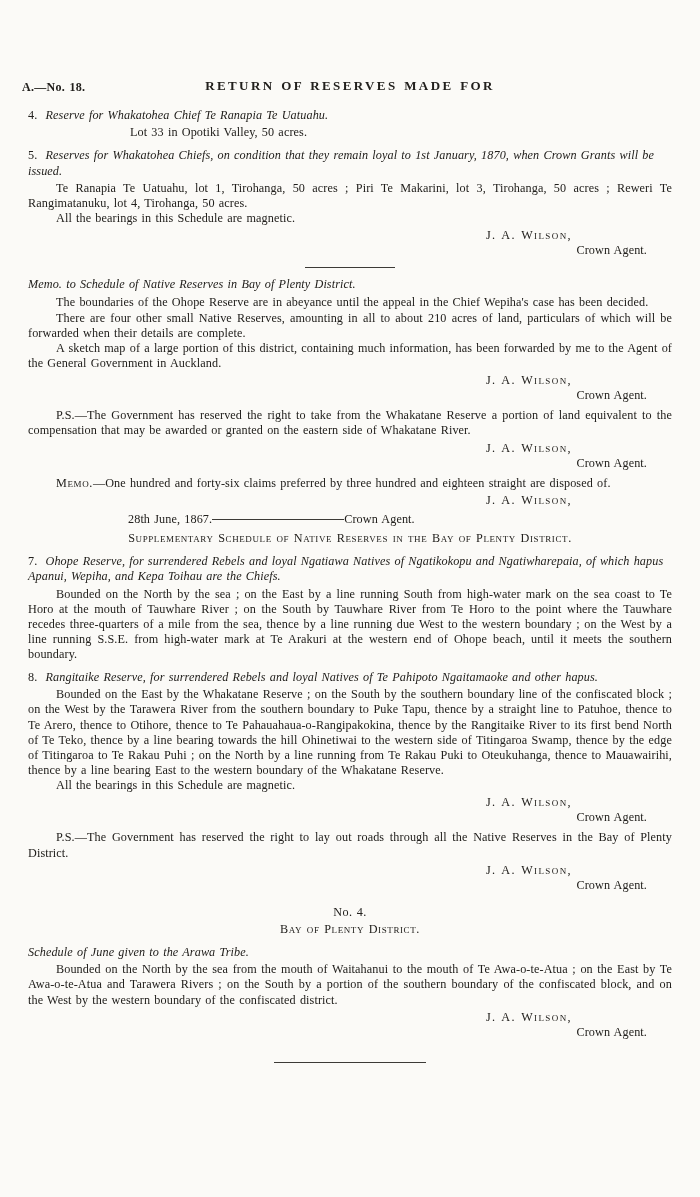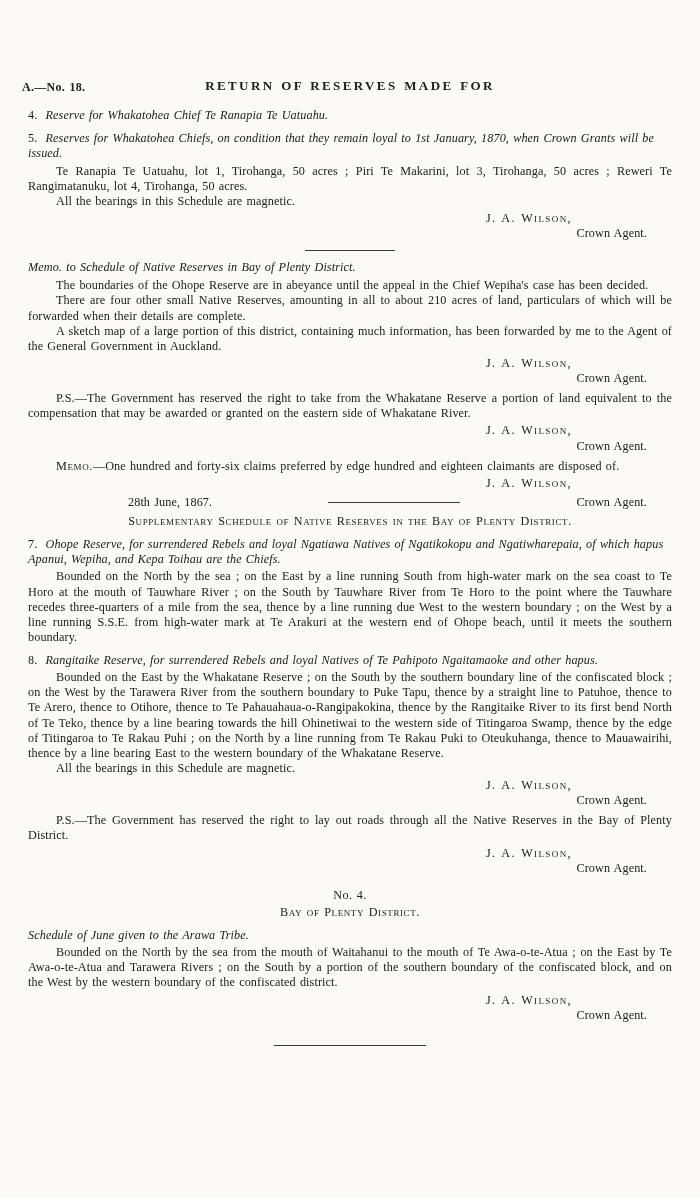--- a/index.html
+++ b/index.html
@@ -42,21 +42,21 @@
   .no-head { text-align: center; margin: 12px 0 2px 0; letter-spacing: 0.4px; }
   .sub-head { text-align: center; margin: 0 0 3px 0; }
   .ps-para { margin-top: 5px; }
   .sig { text-align: right; margin: 2px 0 4px 0; }
   .sig-name {
     font-variant: small-caps; letter-spacing: 1.4px;
     padding-right: 100px;
   }
   .sig-role { padding-right: 25px; }
   .date-row {
-    display: flex; justify-content: space-between; align-items: center;
+    display: flex; align-items: center;
     margin: 1px 0 4px 0;
   }
   .date-row .date { padding-left: 100px; }
   .date-row .mid-rule { flex: 0 0 132px; height: 0; border-top: 1px solid #3c3a36; }
   .date-row .date-role { padding-right: 25px; }
   hr.rule {
     border: 0; border-top: 1px solid #3c3a36;
     margin: 9px auto 9px auto;
   }
   .rule-sm { width: 90px; }
@@ -70,20 +70,21 @@
   <div class="doc-ref">A.—No. 18.</div>
 
   <div class="header">
     <span class="page-title">RETURN OF RESERVES MADE FOR</span>
   </div>
 
   <div class="item-heading">
     <span class="num">4.</span>
     <span>Reserve for Whakatohea Chief Te Ranapia Te Uatuahu.</span>
   </div>
+  <p class="lot-line">Lot 33 in Opotiki Valley, 50 acres.</p>
 
   <div class="item-heading">
     <span class="num">5.</span>
     <span>Reserves for Whakatohea Chiefs, on condition that they remain loyal to 1st January, 1870, when Crown Grants will be issued.</span>
   </div>
   <p class="para">Te Ranapia Te Uatuahu, lot 1, Tirohanga, 50 acres ; Piri Te Makarini, lot 3, Tirohanga, 50 acres ; Reweri Te Rangimatanuku, lot 4, Tirohanga, 50 acres.</p>
   <p class="para">All the bearings in this Schedule are magnetic.</p>
 
   <div class="sig">
     <div class="sig-name">J. A. Wilson,</div>
@@ -102,21 +103,21 @@
     <div class="sig-role">Crown Agent.</div>
   </div>
 
   <p class="para ps-para">P.S.—The Government has reserved the right to take from the Whakatane Reserve a portion of land equivalent to the compensation that may be awarded or granted on the eastern side of Whakatane River.</p>
 
   <div class="sig">
     <div class="sig-name">J. A. Wilson,</div>
     <div class="sig-role">Crown Agent.</div>
   </div>
 
-  <p class="para ps-para"><span class="sc">Memo.</span><span>—One hundred and forty-six claims preferred by edge hundred and eighteen claimants are disposed of.</span></p>
+  <p class="para ps-para"><span class="sc">Memo.</span><span>—One hundred and forty-six claims preferred by three hundred and eighteen straight are disposed of.</span></p>
 
   <div class="sig">
     <div class="sig-name">J. A. Wilson,</div>
   </div>
   <div class="date-row">
     <span class="date">28th June, 1867.</span>
     <span class="mid-rule"></span>
     <span class="date-role">Crown Agent.</span>
   </div>
 

